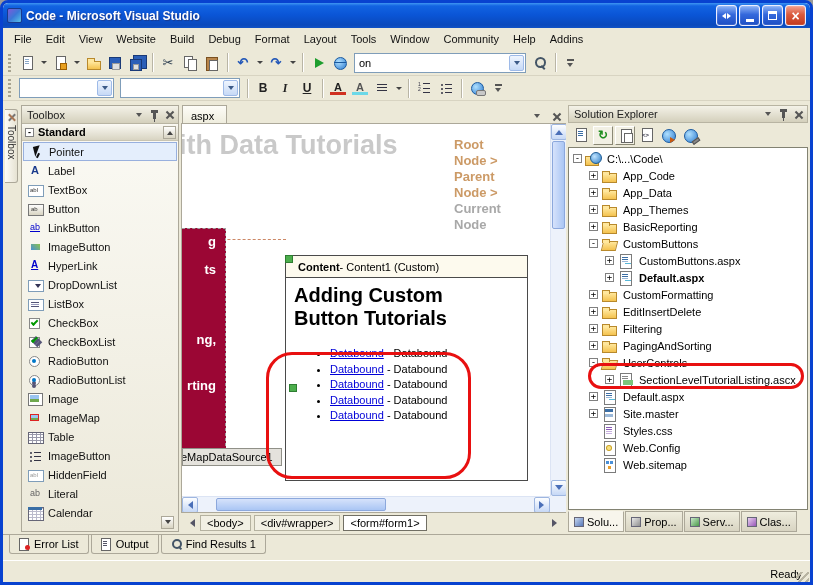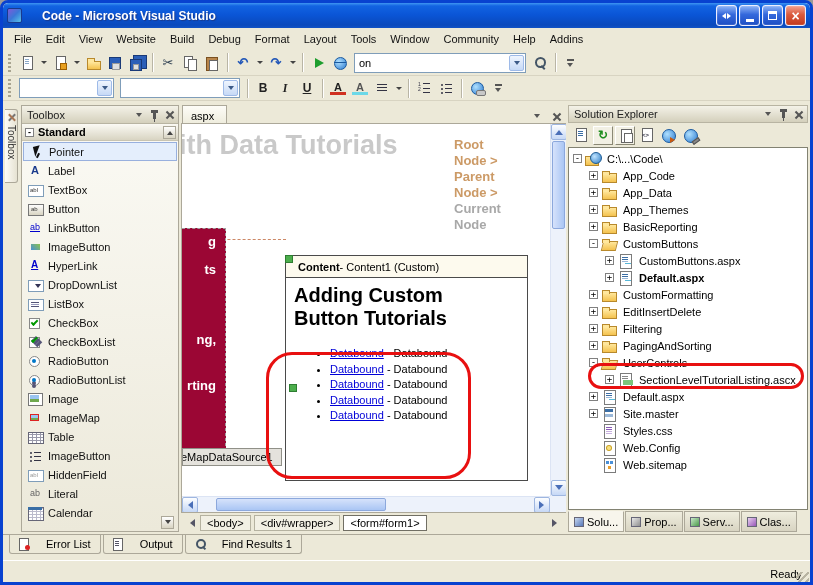--- a/index.html
+++ b/index.html
@@ -2,21 +2,21 @@
 <html><head>
 <meta charset="utf-8">
 <style>
   html,body{margin:0;padding:0;background:#9a9a9a;font-family:"Liberation Sans",sans-serif;}
   *{box-sizing:border-box;}
   .window{position:relative;width:813px;height:585px;border:3px solid #0842D0;border-radius:8px 8px 0 0;
     background:#ECE9D8;overflow:hidden;}
 
   
   .titlebar{height:25px;display:flex;align-items:center;padding:0 4px;border-radius:5px 5px 0 0;
-    background:linear-gradient(180deg,#3E95F2 0%,#1263E2 12%,#0A55D6 48%,#0A49BC 88%,#1153C6 100%);gap:16px;}
+    background:linear-gradient(180deg,#3E95F2 0%,#1263E2 12%,#0A55D6 48%,#0A49BC 88%,#1153C6 100%);}
   .app-icon{width:15px;height:15px;flex:none;border-radius:2px;margin-right:4px;
     background:linear-gradient(135deg,#7F5AD8 0%,#3A78D8 50%,#58C4E8 100%);border:1px solid #1A3A8C;}
   .titlebar .title{color:#fff;font-weight:bold;font-size:12px;text-shadow:1px 1px 1px #1A3A8C;flex:1;
     white-space:nowrap;overflow:hidden;}
   .tb-btns{display:flex;align-items:center;}
   .tb-btn{width:21px;height:21px;margin-left:2px;border-radius:3px;border:1px solid #eef;
     display:flex;align-items:center;justify-content:center;
     background:linear-gradient(180deg,#8FB4F6,#3468DC 45%,#1E4FC4);box-shadow:inset 0 0 1px #fff;}
   .tb-btn.close{background:linear-gradient(180deg,#F2A08E,#DA5A3E 45%,#C23A1E);}
   .g-nav{display:flex;align-items:center;}
@@ -251,21 +251,21 @@
   .se-tab.selected{background:#F7F5EC;border-top-color:#F7F5EC;}
   .mini-ic{width:10px;height:10px;flex:none;border:1px solid #667;}
   .mic-solution{background:linear-gradient(135deg,#C8D8F0,#5878B8);}
   .mic-properties{background:linear-gradient(135deg,#E8E8E8,#909090);}
   .mic-server{background:linear-gradient(135deg,#C8E8C8,#4A9A4A);}
   .mic-class{background:linear-gradient(135deg,#E8D0F0,#9858B8);}
 
   
   .bottom-tabs{height:26px;background:#ECE9D8;display:flex;align-items:flex-start;padding:0 0 0 6px;gap:2px;
     border-top:1px solid #ACA899;}
-  .b-tab{display:flex;align-items:center;gap:16px;padding:3px 9px;font-size:11px;background:#ECE9D8;
+  .b-tab{display:flex;align-items:center;gap:4px;padding:3px 9px;font-size:11px;background:#ECE9D8;
     border:1px solid #ACA899;border-top:none;border-radius:0 0 3px 3px;}
   .bic{width:11px;height:12px;position:relative;flex:none;}
   .bic-errorlist::before{content:"";position:absolute;left:0;top:0;width:8px;height:11px;background:#fff;border:1px solid #666;}
   .bic-errorlist::after{content:"";position:absolute;right:0;bottom:0;width:5px;height:5px;border-radius:50%;background:#D22;}
   .bic-output::before{content:"";position:absolute;left:0;top:0;width:8px;height:11px;background:#fff;border:1px solid #666;}
   .bic-output::after{content:"";position:absolute;left:2px;top:3px;width:4px;height:1px;background:#556;box-shadow:0 2px 0 #556,0 4px 0 #556;}
   .bic-find::before{content:"";position:absolute;left:1px;top:1px;width:6px;height:6px;border:2px solid #456;border-radius:50%;}
   .bic-find::after{content:"";position:absolute;left:8px;top:8px;width:2px;height:4px;background:#456;transform:rotate(-45deg);}
   .statusbar{height:26px;display:flex;align-items:center;padding:0 8px;font-size:11px;background:#ECE9D8;
     border-top:1px solid #fff;position:relative;justify-content:flex-end;}

